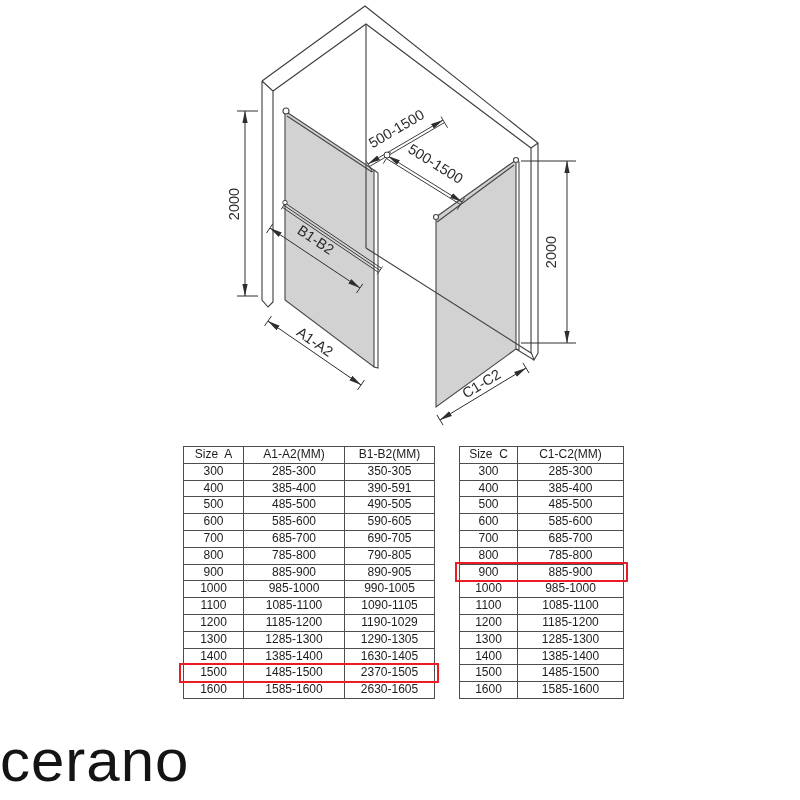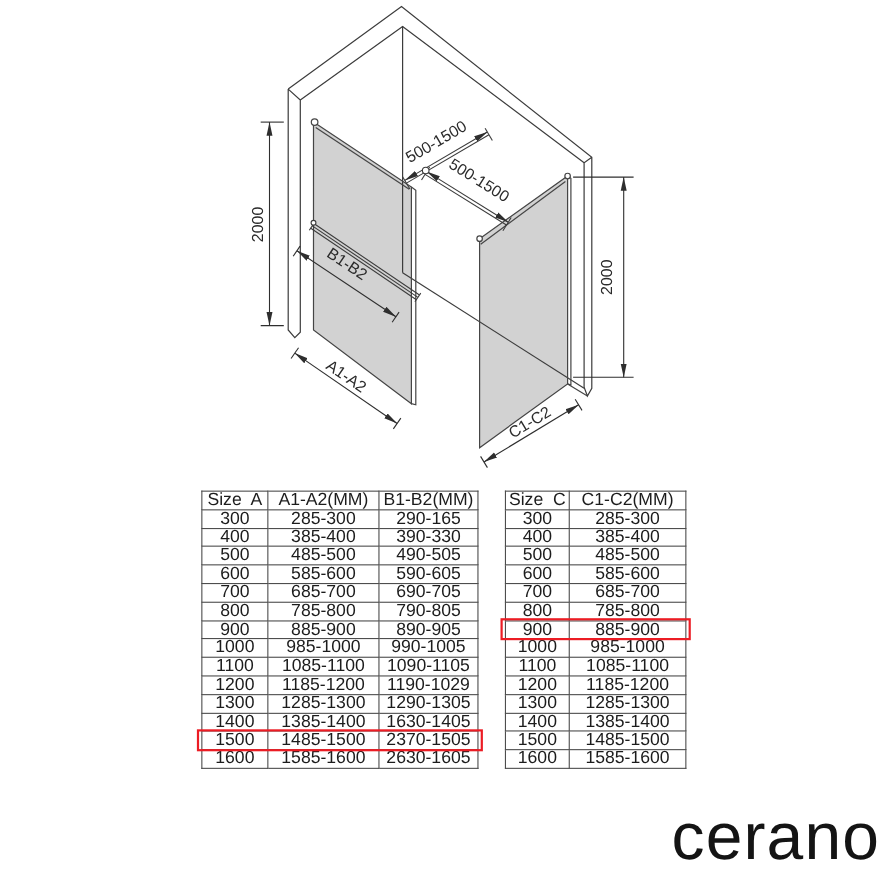--- a/index.html
+++ b/index.html
@@ -2,26 +2,26 @@
 <html><head>
 <meta charset="utf-8">
 <style>
   html,body{margin:0;padding:0;background:#ffffff;}
   .canvas{position:relative;width:800px;height:800px;background:#ffffff;overflow:hidden;
           font-family:"Liberation Sans",sans-serif;color:#1c1c1c;}
   svg text{font-family:"Liberation Sans",sans-serif;fill:#2b2b2b;font-size:14.5px;}
   .tbl-wrap{position:absolute;top:446px;}
   #tblA-wrap{left:183px;}
   #tblC-wrap{left:459px;}
-  table.dim{border-collapse:collapse;table-layout:fixed;font-size:16px;color:#1c1c1c;}
+  table.dim{border-collapse:collapse;table-layout:fixed;font-size:12px;color:#1c1c1c;}
   table.dim th,table.dim td{border:1px solid #4d4d4d;text-align:center;vertical-align:middle;
       padding:0;height:15.8px;font-weight:400;white-space:pre;overflow:hidden;line-height:15.8px;}
   #tblA{width:251px;} #tblC{width:164px;padding-left:20px;}
   .hl-box{position:absolute;border:2px solid #ec1c24;box-sizing:border-box;pointer-events:none;}
-  .logo{position:absolute;left:0;right:0;top:726px;text-align:right;font-size:60px;
+  .logo{position:absolute;left:0;right:0;top:726px;text-align:left;font-size:60px;
         font-weight:200;letter-spacing:1px;color:#141414;}
 </style>
 </head>
 <body>
 
 <div class="canvas">
 
   <svg width="800" height="445" viewBox="0 0 800 445" style="position:absolute;left:0;top:0;">
     <defs>
       <marker id="arr" markerUnits="userSpaceOnUse" markerWidth="13" markerHeight="8" viewBox="0 0 13 8" refX="12.3" refY="4" orient="auto-start-reverse">
@@ -129,26 +129,26 @@
         <tr>
           <th>Size  A</th>
           <th>A1-A2(MM)</th>
           <th>B1-B2(MM)</th>
         </tr>
       </thead>
       <tbody id="tblA-body">
           <tr>
             <td>300</td>
             <td>285-300</td>
-            <td>290-165</td>
+            <td>350-305</td>
           </tr>
           <tr>
             <td>400</td>
             <td>385-400</td>
-            <td>390-330</td>
+            <td>390-591</td>
           </tr>
           <tr>
             <td>500</td>
             <td>485-500</td>
             <td>490-505</td>
           </tr>
           <tr>
             <td>600</td>
             <td>585-600</td>
             <td>590-605</td>

